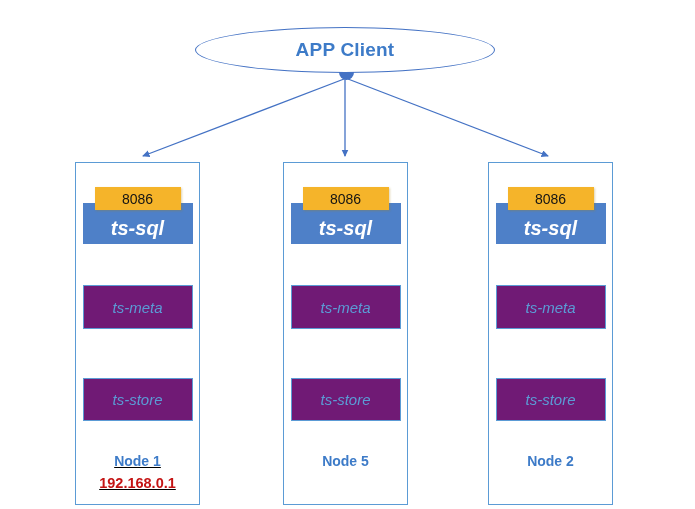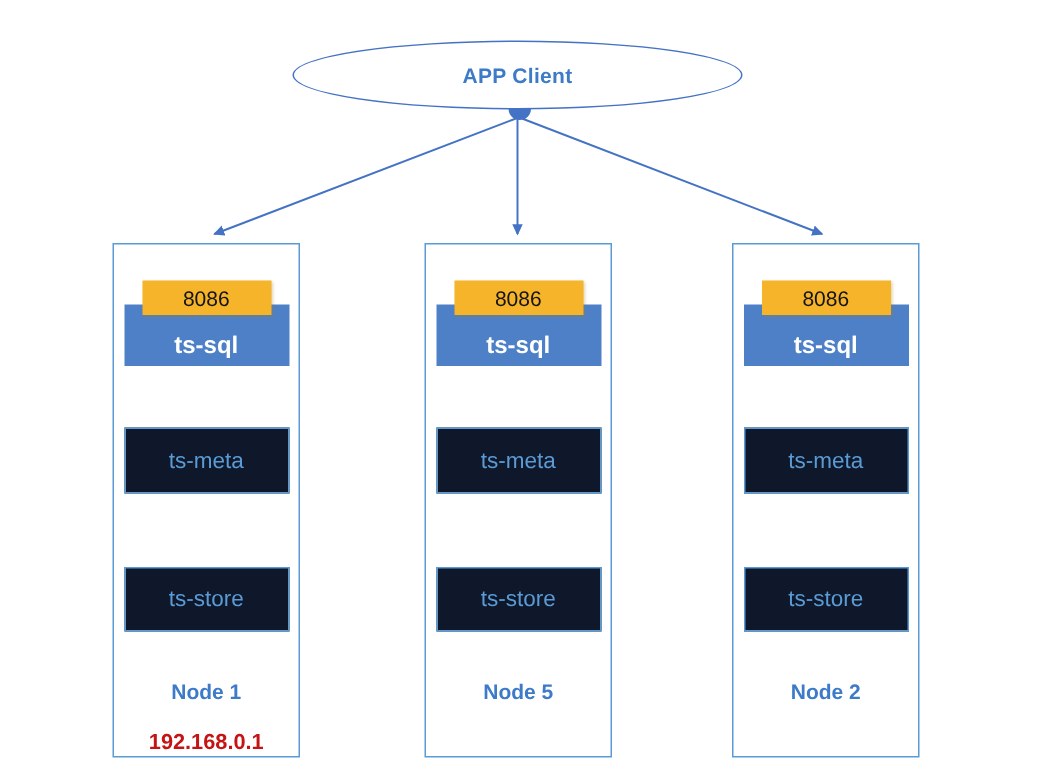--- a/index.html
+++ b/index.html
@@ -34,21 +34,21 @@
     border-radius: 50%;
     display: flex;
     align-items: center;
     justify-content: center;
     background: #ffffff;
     box-sizing: border-box;
   }
   .client-label {
     color: var(--client-text-blue, #3D7BC8);
     font-weight: bold;
-    font-size: 14px;
+    font-size: 19px;
     letter-spacing: 0.2px;
   }
   
   .junction {
     position: absolute;
     left: 339px; top: 72px;
     width: 15px; height: 8px;
     background: var(--arrow-blue, #4472C4);
     border-radius: 0 0 8px 8px;
   }
@@ -80,65 +80,67 @@
     box-shadow: 1px 1px 2px rgba(160,130,30,0.35);
   }
   .sql-box {
     position: absolute;
     left: 50%; transform: translateX(-50%);
     top: 40px;
     width: 110px; height: 41px;
     background: var(--sql-blue, #4E80C8);
     color: #ffffff;
     font-weight: bold;
-    font-size: 16px;
+    font-size: 20px;
     display: flex;
     align-items: flex-end;
     justify-content: center;
     padding-bottom: 4px;
     box-sizing: border-box;
     z-index: 1;
+    font-style: italic;
   }
   .inner-box {
     position: absolute;
     left: 50%; transform: translateX(-50%);
     width: 110px;
     border: 1px solid var(--border-blue, #5B9BD5);
-    background: #0f172a;
+    background: #701a75;
     color: var(--border-blue, #5B9BD5);
     font-size: 15px;
     display: flex;
     align-items: center;
     justify-content: center;
     box-sizing: border-box;
+    font-style: italic;
   }
   .meta-box  { top: 122px; height: 44px; }
   .store-box { top: 215px; height: 43px; }
 
   
   .node-label {
     position: absolute;
     top: 452px;
     width: 125px;
     text-align: center;
     line-height: 18px;
   }
-  .node-label-1 { left: 75px; }
+  .node-label-1 { left: 75px; text-decoration: underline; }
   .node-label-2 { left: 283px; }
   .node-label-3 { left: 488px; }
   .node-name {
     color: var(--node-name-blue, #3D7BC8);
     font-weight: bold;
     font-size: 14px;
   }
   .node-ip {
     color: var(--ip-red, #C41414);
     font-weight: bold;
     font-size: 14.5px;
-    margin-top: 16px;
+    margin-top: 4px;
   }
   .watermark {
     position: absolute;
     left: 543px; top: 473px;
     font-size: 15px;
     color: var(--watermark-gray, #C4C4C4);
     opacity: 0.85;
     letter-spacing: 0.5px;
     white-space: nowrap;
     z-index: 3;

